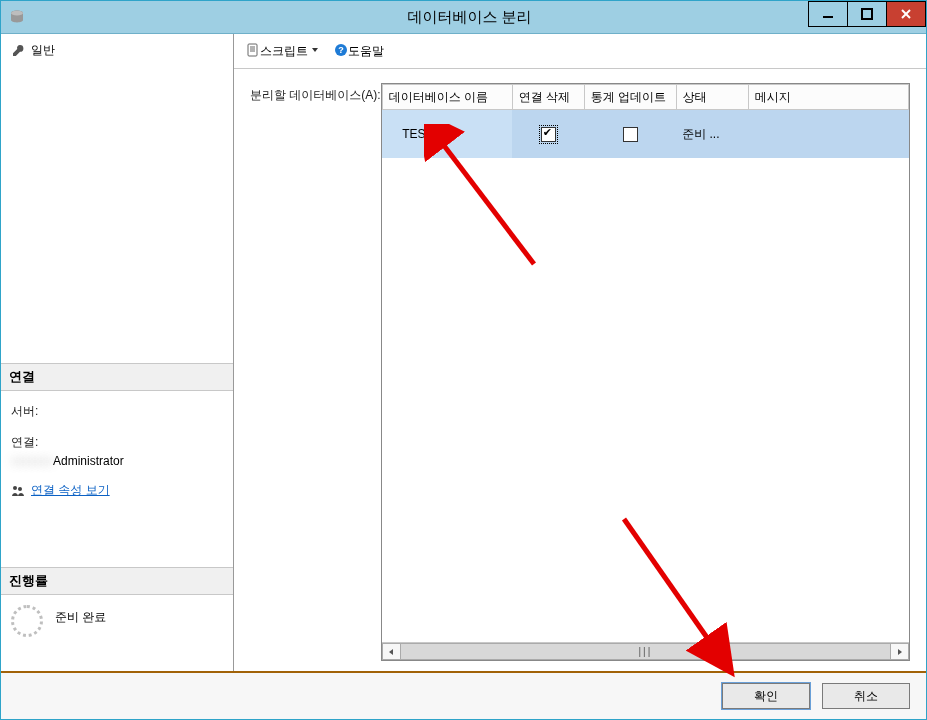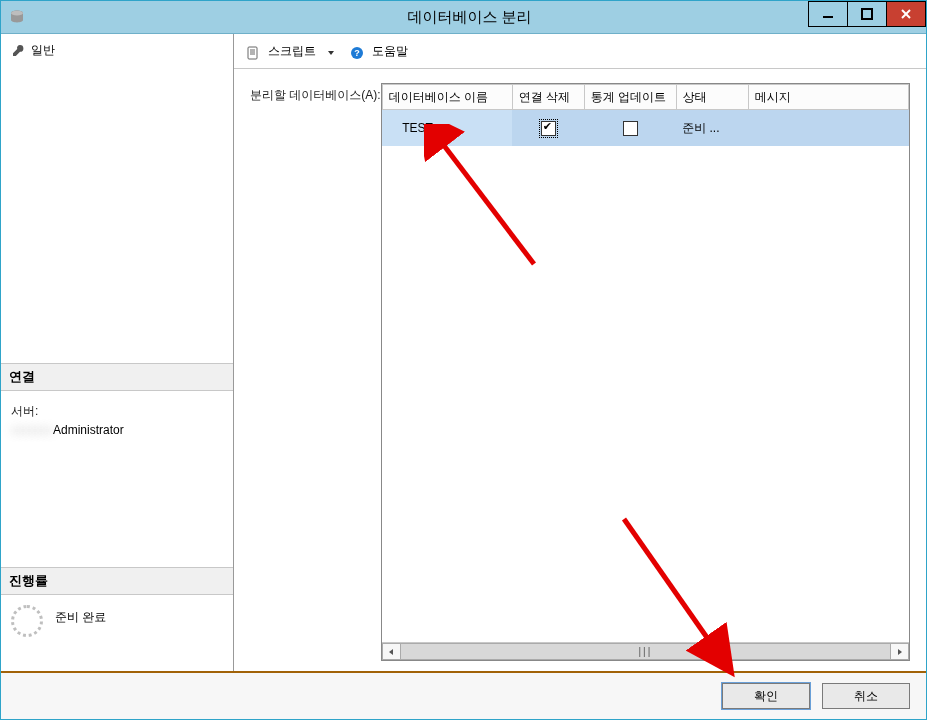--- a/index.html
+++ b/index.html
@@ -20,26 +20,26 @@
   .section-body{padding:8px 10px;flex-shrink:0;}
   .page-sel-body{flex:1;min-height:260px;}
   .conn-body{height:160px;}
   .prog-body{height:60px;display:flex;align-items:flex-start;}
   .leftrow{display:flex;align-items:center;gap:6px;margin-bottom:6px;}
   .small-icon{width:14px;height:14px;display:inline-flex;align-items:center;justify-content:center;flex-shrink:0;}
   .link{color:#0b61c4;text-decoration:underline;cursor:pointer;}
   
   .rightpanel{flex:1;display:flex;flex-direction:column;min-width:0;}
   .toolbar{height:34px;border-bottom:1px solid #c8c8c8;display:flex;align-items:center;padding:0 8px;gap:4px;}
-  .tool-btn{display:flex;align-items:flex-end;gap:8px;padding:2px 4px;cursor:pointer;}
+  .tool-btn{display:flex;align-items:flex-start;gap:0;padding:2px 4px;cursor:pointer;}
   .content{flex:1;padding:14px 16px 10px 16px;display:flex;flex-direction:row;min-height:0;position:relative;}
   .table-wrap{flex:1;border:1px solid #888;min-height:0;display:flex;flex-direction:column;position:relative;overflow:hidden;}
   table{border-collapse:collapse;width:100%;table-layout:fixed;}
   th{background:#fcfcfc;border:1px solid #c8c8c8;padding:3px 6px;text-align:left;font-weight:normal;font-size:12px;height:18px;}
-  td{border:0;padding:9px 6px;height:18px;font-size:12px;}
+  td{border:0;padding:15px 6px;height:18px;font-size:12px;}
   tr.selrow td{background:#bcd6ef;}
   tr.selrow td.namecell{background:#c9e0f5;}
   .cb-cell{text-align:center;}
   .cb{width:13px;height:13px;border:1px solid #333;display:inline-block;vertical-align:middle;position:relative;background:#fff;}
   .cb.focus{outline:1px dotted #000;outline-offset:1px;}
   .cb .chk{position:absolute;left:1px;top:-2px;font-size:11px;line-height:13px;}
   
   .hscroll{height:17px;border-top:1px solid #c8c8c8;background:#efefef;display:flex;align-items:stretch;}
   .hbtn{width:17px;border:1px solid #aaa;background:#f7f7f7;display:flex;align-items:center;justify-content:center;font-size:10px;}
   .htrack{flex:1;background:#d8d8d8;position:relative;border-top:1px solid #aaa;border-bottom:1px solid #aaa;display:flex;align-items:center;justify-content:center;}
@@ -100,21 +100,32 @@
               </svg>
           </span>
           <span>일반</span>
         </div>
       </div>
 
       <div class="section-header">연결</div>
       <div class="section-body conn-body">
         <div class="label-gap">서버:</div>
         <div class="blur"></div>
+        <div class="label-gap" style="margin-top:14px">연결:</div>
         <div><span class="blur">xxxxxxx</span><span>Administrator</span></div>
+        <div class="leftrow" style="margin-top:14px">
+          <span class="small-icon">
+            <svg width="14" height="14" viewBox="0 0 14 14">
+                <circle cx="4" cy="4" r="2" fill="#444"></circle>
+                <circle cx="9" cy="5" r="2" fill="#444"></circle>
+                <path d="M1 12c0-2 2-3 3-3s3 1 3 3zM7 12c0-2 2-3 3-3s3 1 3 3z" fill="#444"></path>
+              </svg>
+          </span>
+          <span class="link">연결 속성 보기</span>
+        </div>
       </div>
 
       <div class="section-header">진행률</div>
       <div class="section-body prog-body">
         <div class="ring"></div>
         <div style="padding-top:6px">준비 완료</div>
       </div>
     </div>
 
     <div class="rightpanel">

